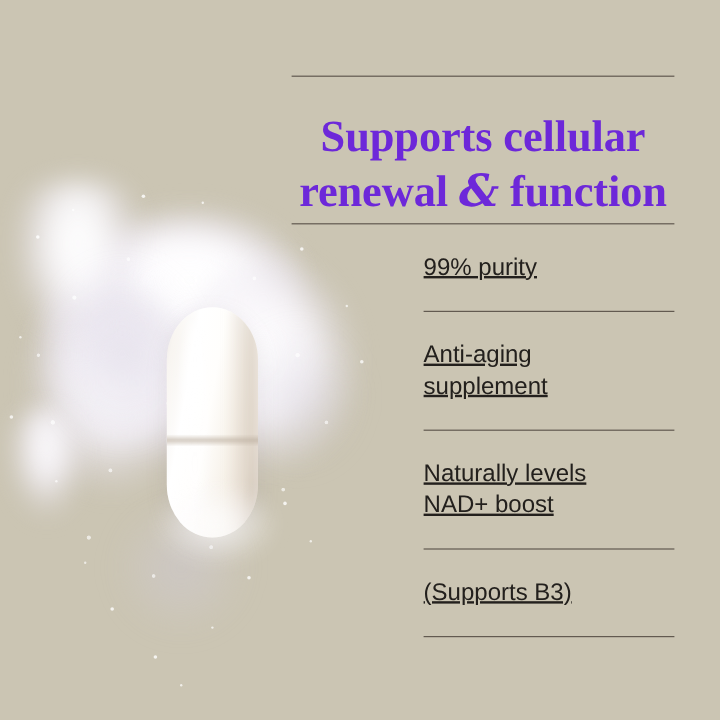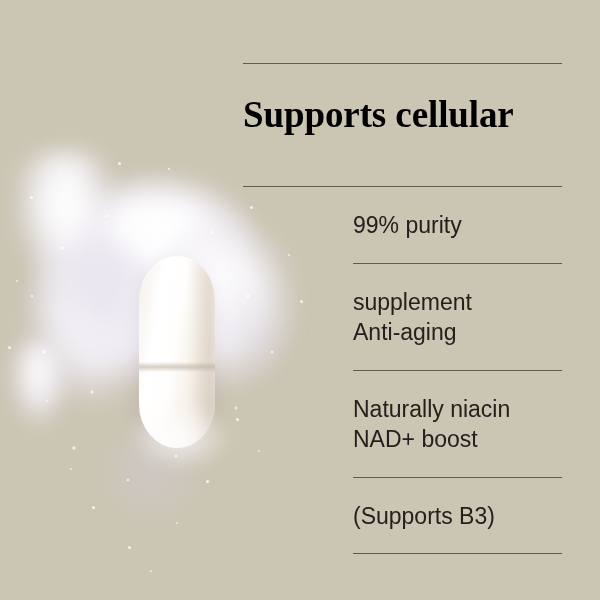--- a/index.html
+++ b/index.html
@@ -249,47 +249,48 @@
   }
 
   #headline {
     position: absolute;
     top: 76px;
     left: 0;
     width: 319px;
     font-family: "Liberation Serif", "DejaVu Serif", serif;
     font-size: 37px;
     line-height: 1.18;
-    color: #000000;
+    color: #6d28d9;
     letter-spacing: -0.1px;
-    text-align: left;
+    text-align: center;
     margin-top: 17px;
   }
   #headline .amp {
     font-style: italic;
     font-family: "DejaVu Serif", "Liberation Serif", serif;
   }
   #headline .l2 {
     display: block;
     margin-top: 1px;
   }
 
   #feature-list {
     position: absolute;
     top: 186px;
     left: 0;
     width: 319px;
   }
   .feature-item {
     padding: 23px 0 22px 110px;
-    font-size: 23px;
+    font-size: 20px;
     line-height: 1.33;
     color: #23201d;
     font-family: "Liberation Sans", sans-serif;
     font-weight: 400;
+    text-decoration: underline;
   }
   .feature-item .ln {
     display: block;
   }
 </style>
 </head>
 <body>
 
 <div id="poster">
 
@@ -334,41 +335,42 @@
     </div>
     <div id="capsule-veil"></div>
   </div>
 
   <div id="content">
 
     <div id="headline-rule-top" class="rule"></div>
 
     <h1 id="headline">
       <span>Supports cellular</span>
+      <span class="l2"><span>renewal </span><span class="amp">&amp;</span><span> function</span></span>
     </h1>
 
     <div id="feature-list">
 
       <div class="rule"></div>
 
       <div class="feature-item">
         <span class="ln">99% purity</span>
       </div>
 
       <div class="rule indented"></div>
 
       <div class="feature-item">
+        <span class="ln">Anti-aging</span>
         <span class="ln">supplement</span>
-        <span class="ln">Anti-aging</span>
       </div>
 
       <div class="rule indented"></div>
 
       <div class="feature-item">
-        <span class="ln">Naturally niacin</span>
+        <span class="ln">Naturally levels</span>
         <span class="ln">NAD+ boost</span>
       </div>
 
       <div class="rule indented"></div>
 
       <div class="feature-item">
         <span class="ln">(Supports B3)</span>
       </div>
 
       <div class="rule indented"></div>

